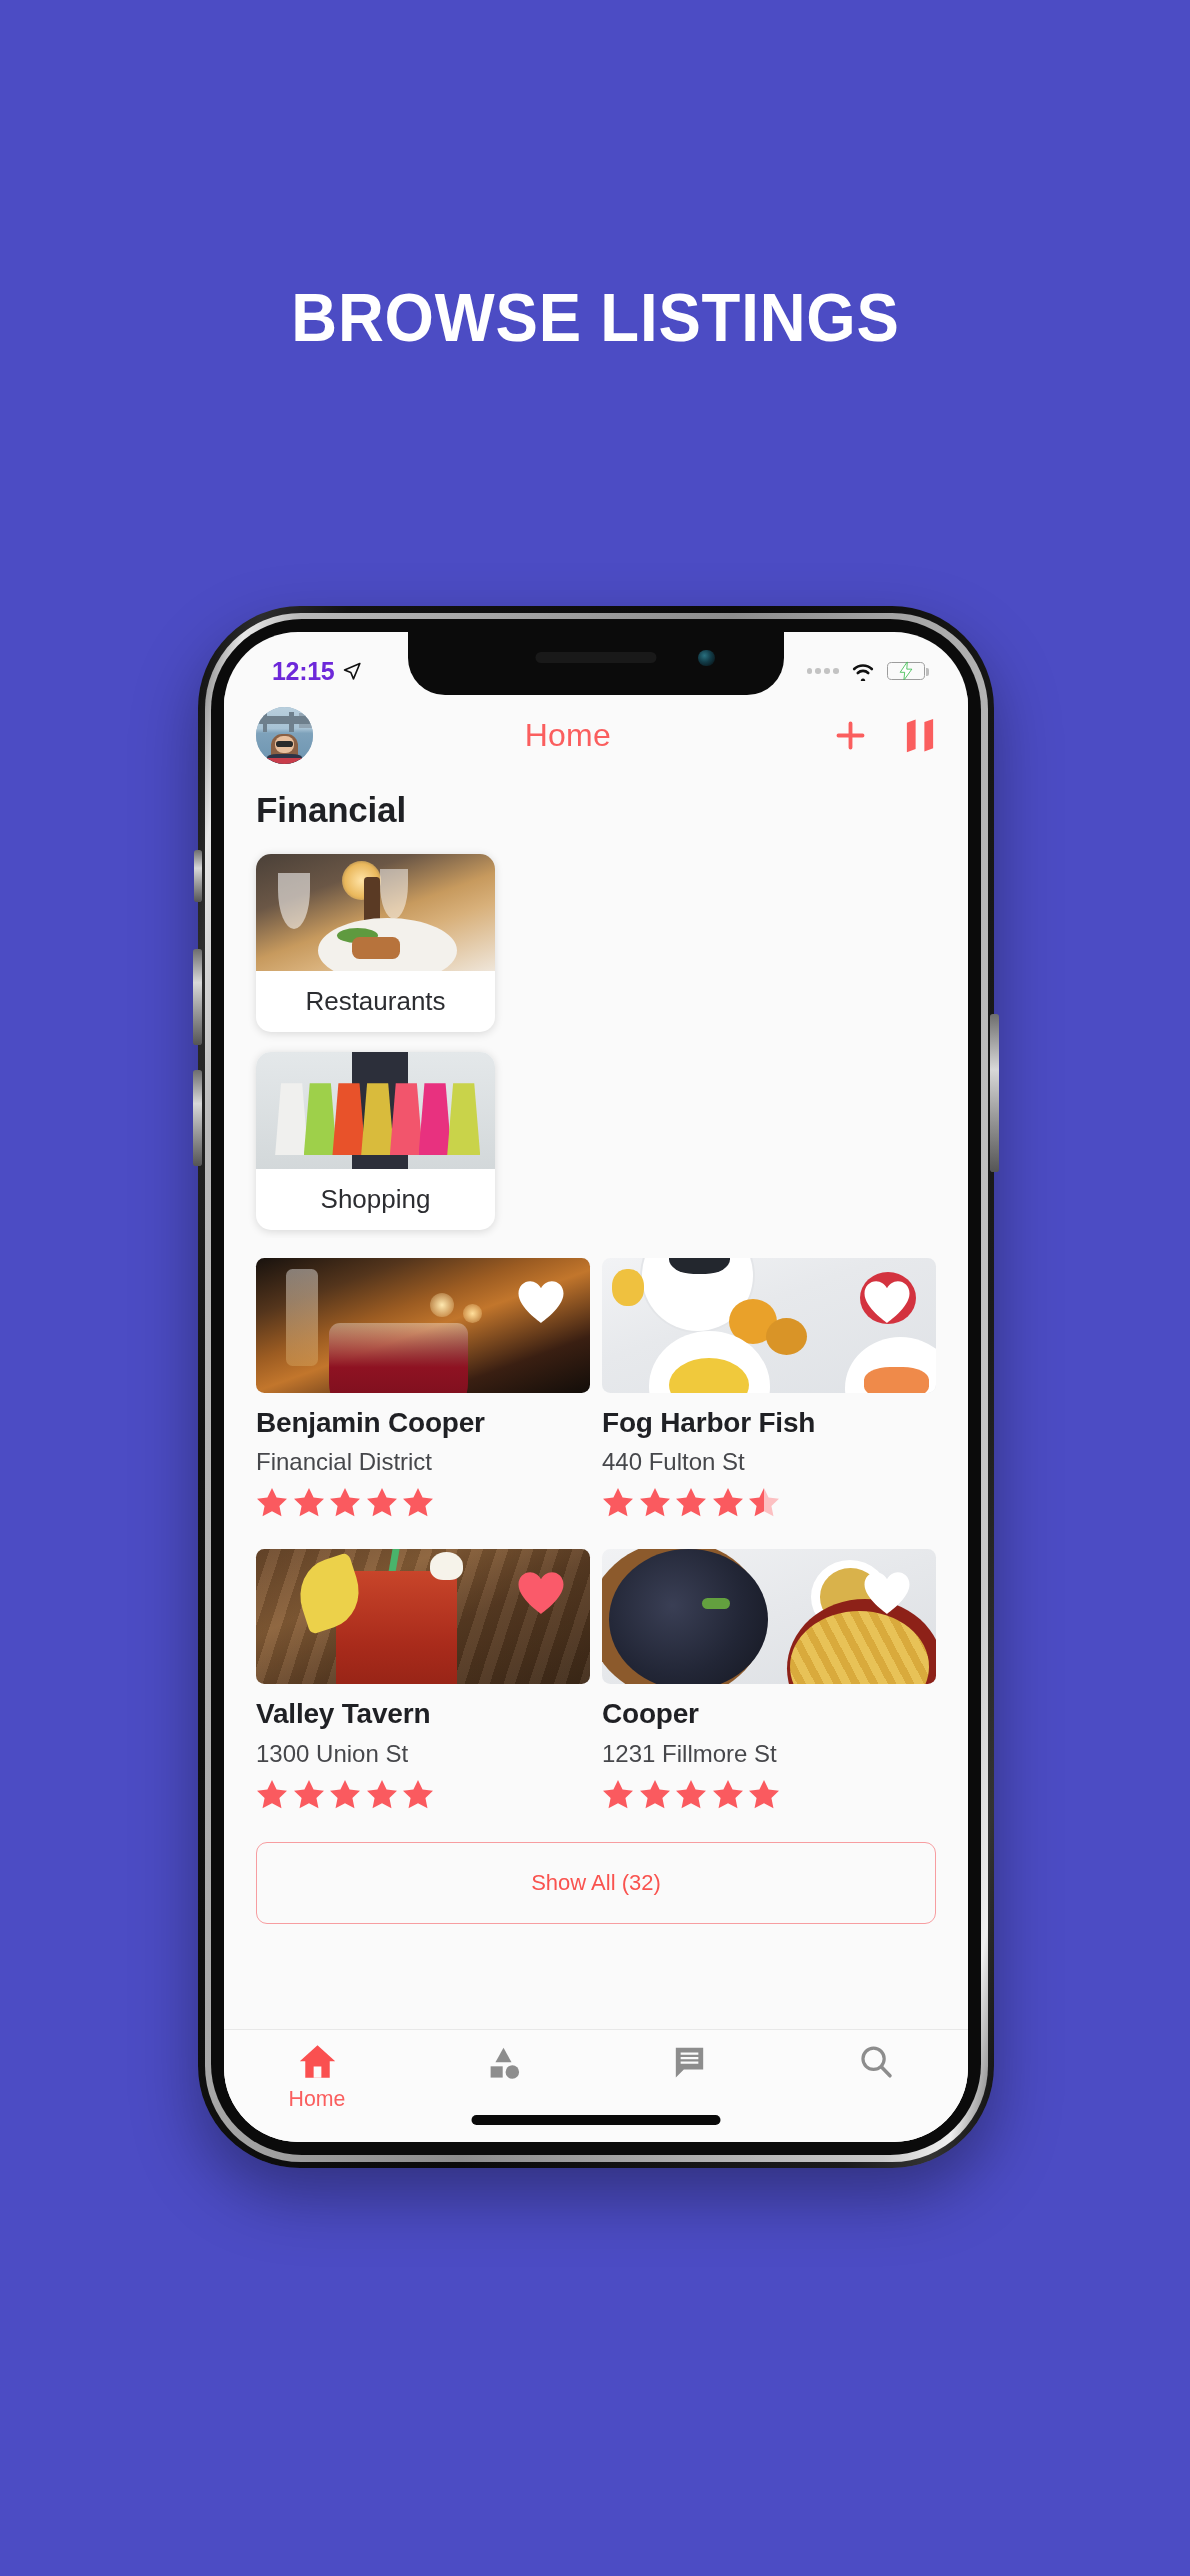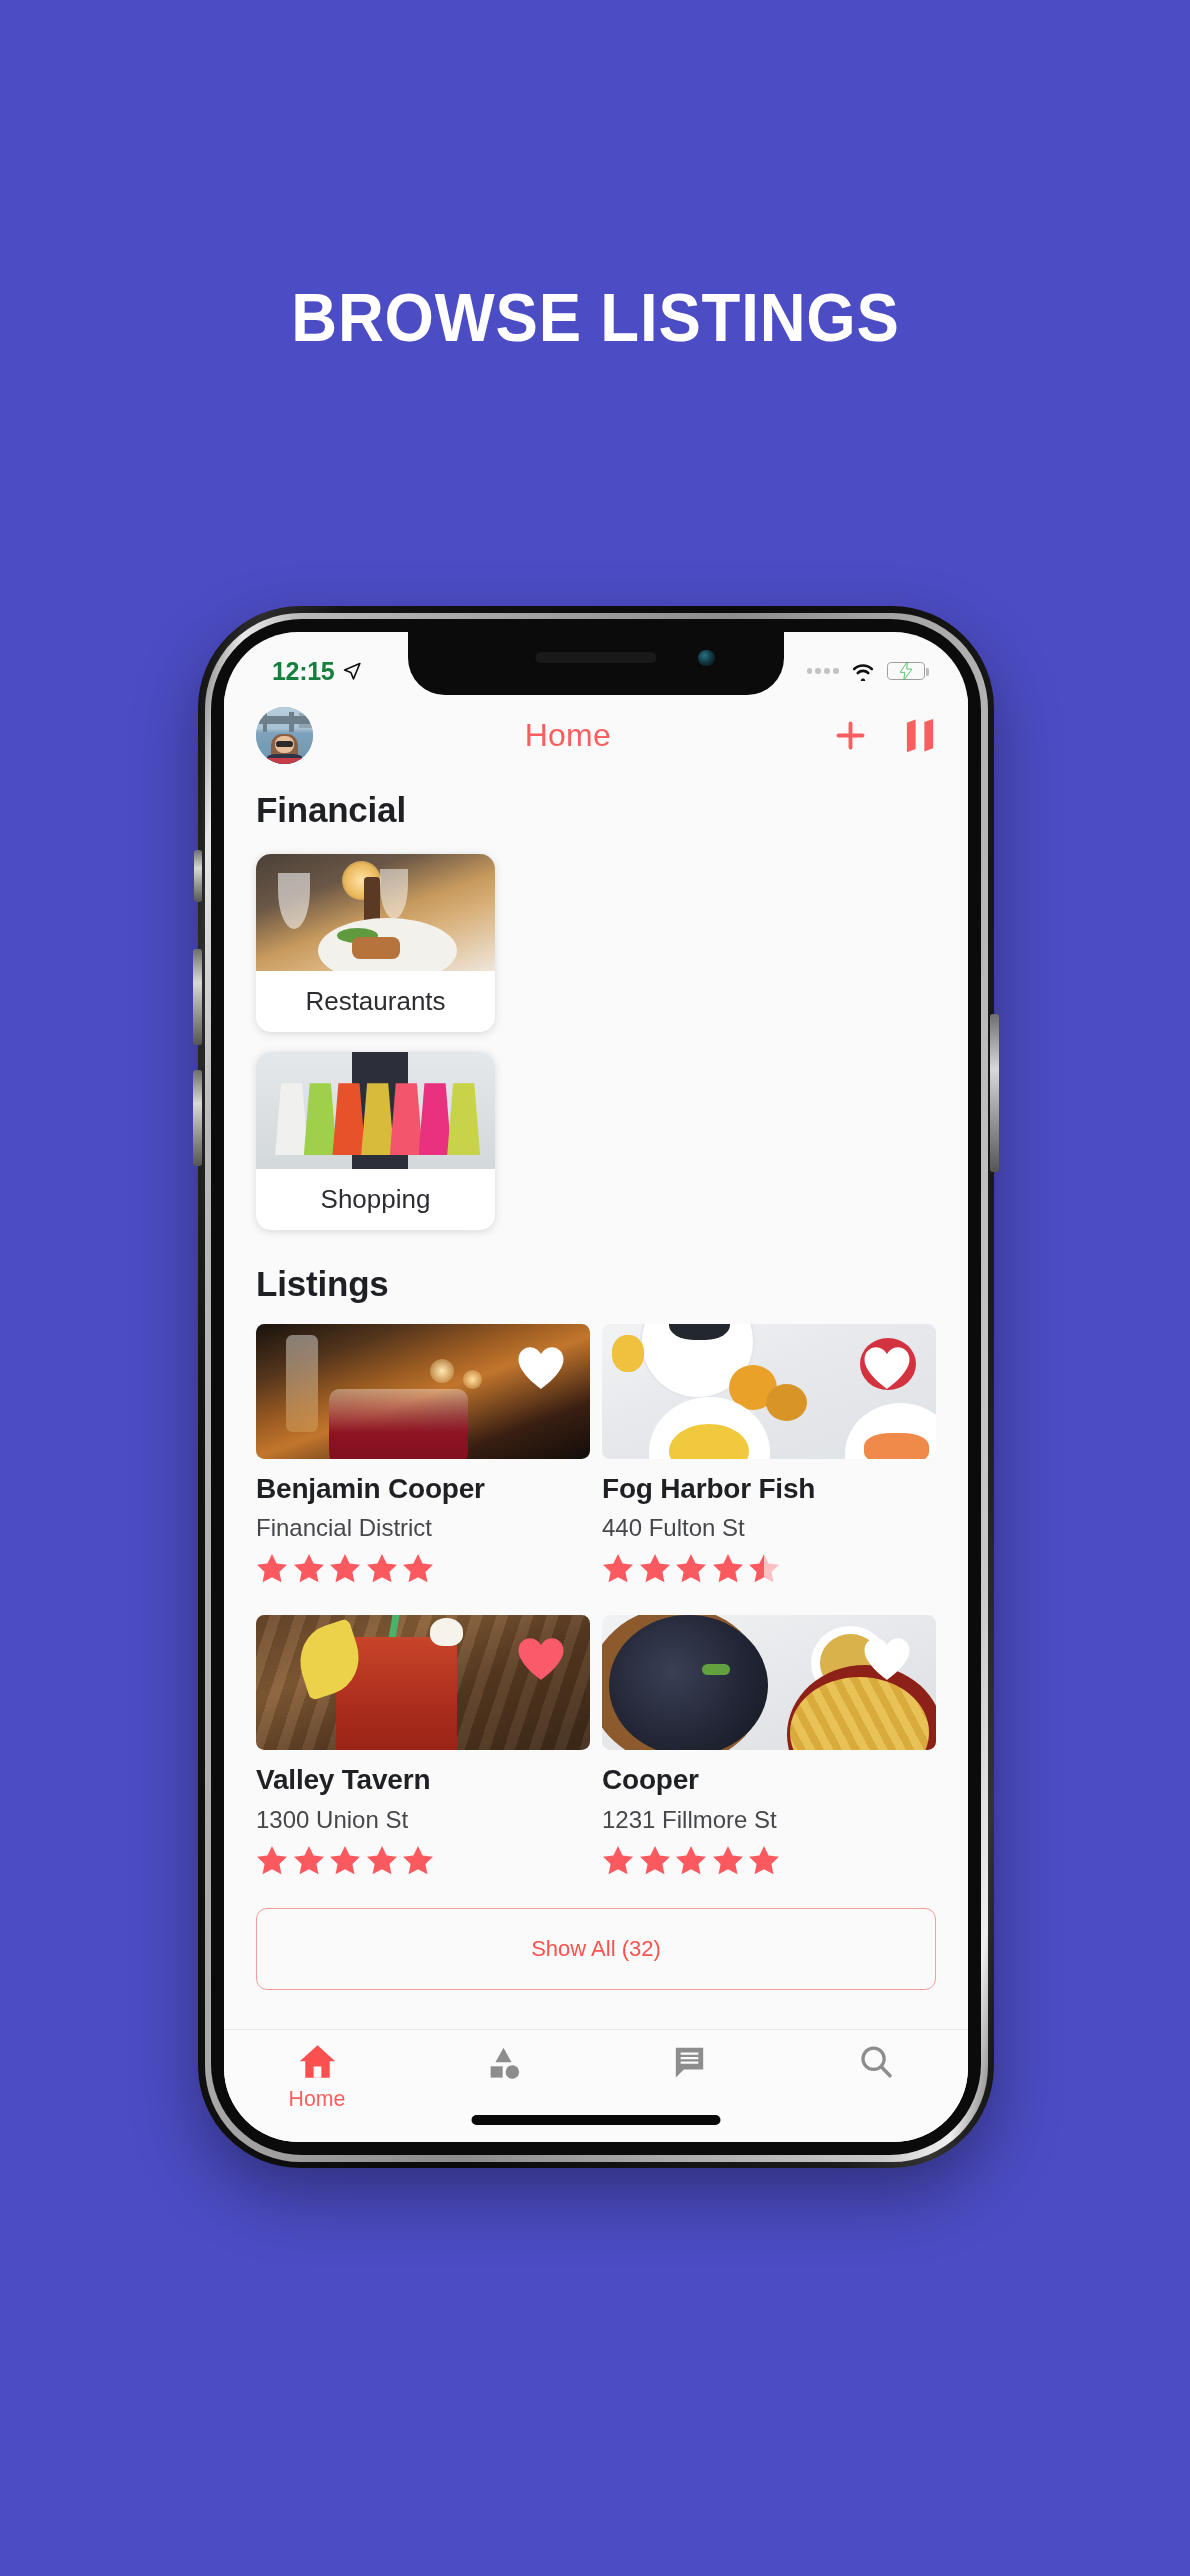--- a/index.html
+++ b/index.html
@@ -77,21 +77,21 @@
   }
 
   
   .statusbar{
     position:absolute; top:0; left:0; right:0; height:63px;
     display:flex; align-items:center; justify-content:space-between;
     padding:15px 43px 0 48px;
     z-index:20;
   }
   .sb-left{ display:flex; align-items:center; gap:7.4px; }
-  .sb-time{ font-size:25px; font-weight:600; color:#15803d; letter-spacing:-0.3px; }
+  .sb-time{ font-size:25px; font-weight:600; color:#6d28d9; letter-spacing:-0.3px; }
   .sb-right{ display:flex; align-items:center; gap:10.2px; }
   .sb-dots{ display:flex; gap:3.2px; }
   .sb-dots i{ width:5.6px; height:5.6px; border-radius:50%; background:#c3c3c3; display:block; }
   .battery{
     width:38px; height:18.5px; border:1.9px solid #9c9c9c; border-radius:4.6px;
     position:relative; padding:1.4px;
   }
   .battery:after{
     content:''; position:absolute; right:-4.6px; top:5.6px;
     width:2.8px; height:7.4px; background:#bdbdbd; border-radius:0 1.9px 1.9px 0;
@@ -367,21 +367,20 @@
             <span class="bag" style="left:32%;background:#e8522a;"></span>
             <span class="bag" style="left:44%;background:#d9bb3c;"></span>
             <span class="bag" style="left:56%;background:#f2556c;"></span>
             <span class="bag" style="left:68%;background:#e8317f;"></span>
             <span class="bag" style="left:80%;background:#c9d34a;"></span>
           </div>
           <div class="cat-label">Shopping</div>
         </div>
       </div>
 
-      <div class="sec-title" style="padding-top:26px;">Listings</div>
 
       <div class="listings">
 
         <div class="lst-grid">
 
           <div class="lst-card">
             <div class="lst-thumb t-bar">
               <span class="bot"></span>
                 <span class="lights"></span>
                 <span class="lights2"></span>

